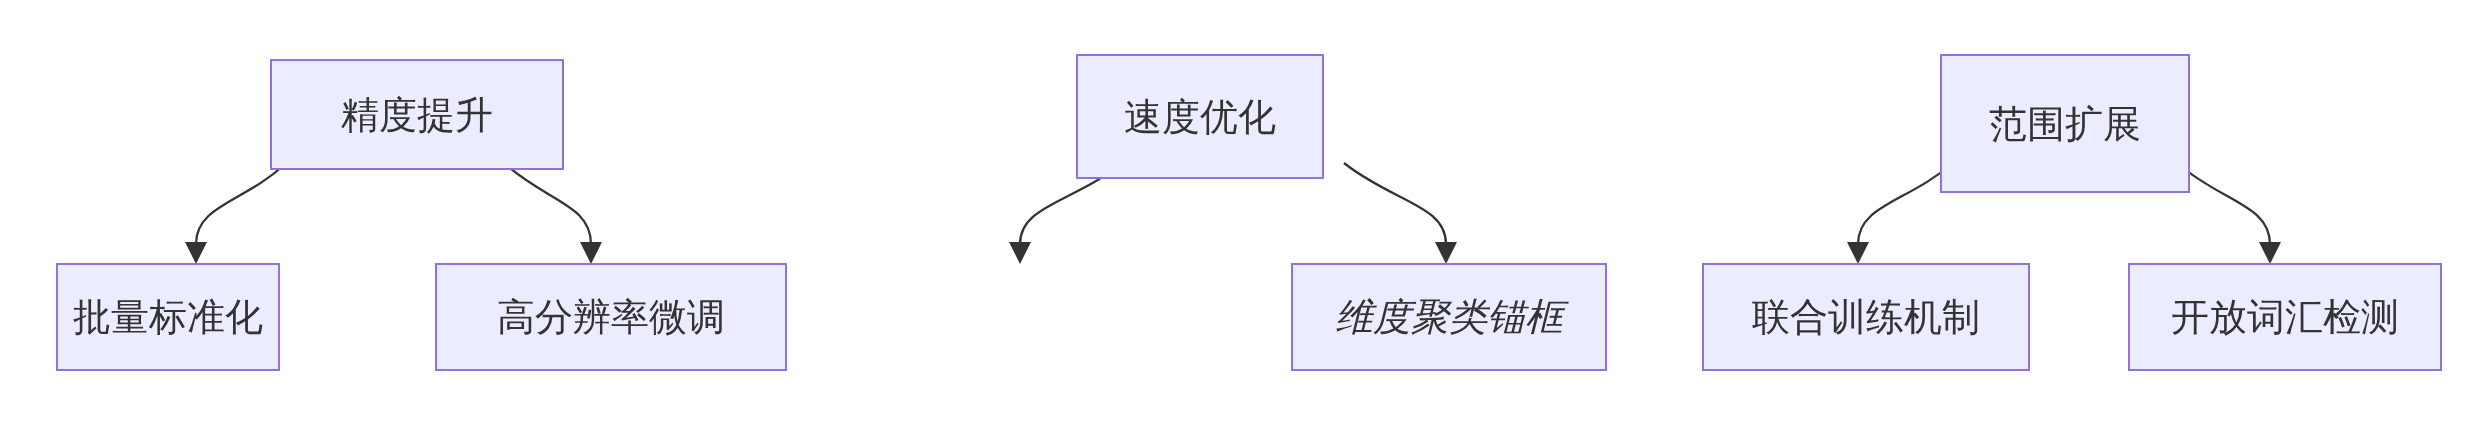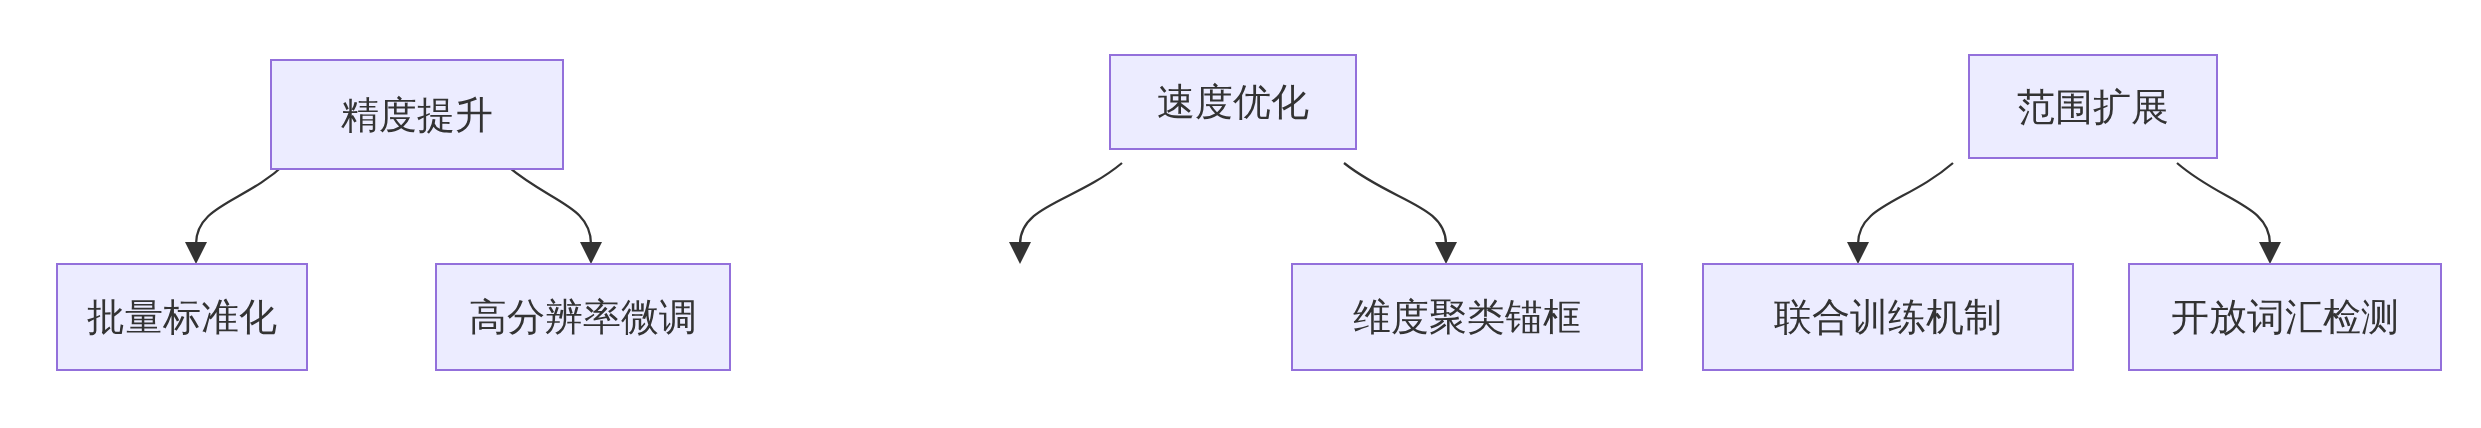--- a/index.html
+++ b/index.html
@@ -34,29 +34,29 @@
     display: flex;
     align-items: center;
     justify-content: center;
     font-size: 38px;
     line-height: 1;
     text-align: center;
     white-space: nowrap;
   }
   
   .n-t1p  { left: 270px;  top: 59px;  width: 294px; height: 111px; }
-  .n-t1c1 { left: 56px;   top: 263px; width: 252px; height: 108px; }
-  .n-t1c2 { left: 435px;  top: 263px; width: 296px; height: 108px; }
+  .n-t1c1 { left: 56px;   top: 263px; width: 224px; height: 108px; }
+  .n-t1c2 { left: 435px;  top: 263px; width: 352px; height: 108px; }
   
-  .n-t2p  { left: 1109px; top: 54px;  width: 248px; height: 96px; }
+  .n-t2p  { left: 1076px; top: 54px;  width: 248px; height: 125px; }
   .n-t2c1 { left: 850px;  top: 263px; width: 340px; height: 108px; }
-  .n-t2c2 { left: 1291px; top: 263px; width: 352px; height: 108px; }
+  .n-t2c2 { left: 1291px; top: 263px; width: 316px; height: 108px; font-style: italic; }
   
-  .n-t3p  { left: 1940px; top: 54px;  width: 250px; height: 105px; margin-left: 28px; }
-  .n-t3c1 { left: 1702px; top: 263px; width: 372px; height: 108px; }
+  .n-t3p  { left: 1940px; top: 54px;  width: 250px; height: 139px; }
+  .n-t3c1 { left: 1702px; top: 263px; width: 328px; height: 108px; }
   .n-t3c2 { left: 2113px; top: 263px; width: 314px; height: 108px; margin-left: 15px; }
 </style>
 </head>
 <body>
 
 <div class="canvas">
 
   <svg class="edge-layer" width="2481" height="428" viewBox="0 0 2481 428" xmlns="http://www.w3.org/2000/svg">
     <g>
       <path d="M285,164 C245,202 196,205 196,244"></path>

